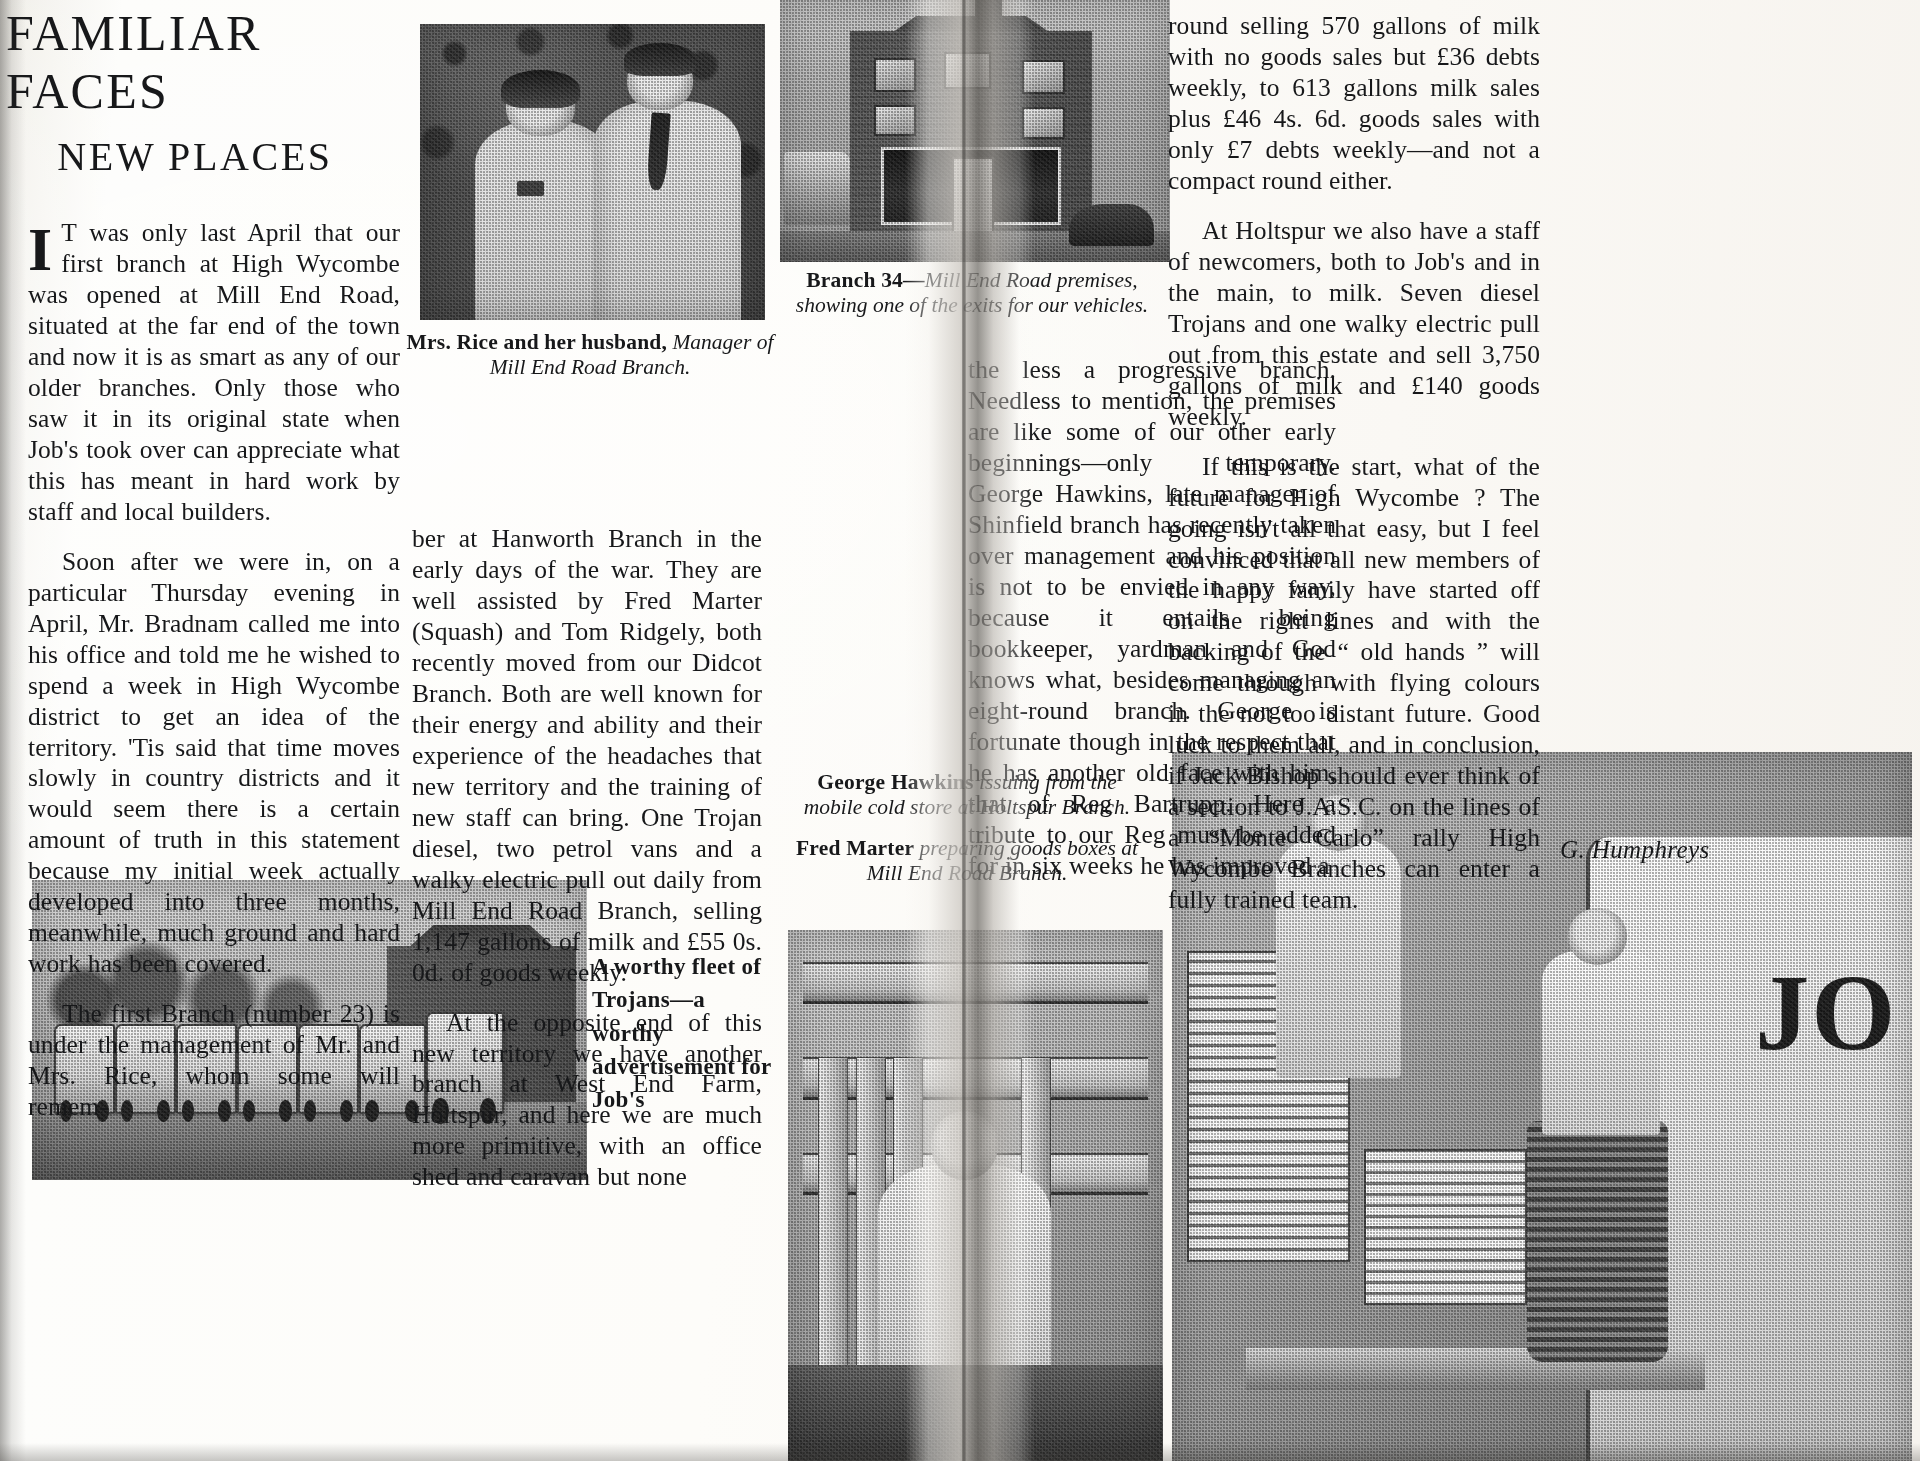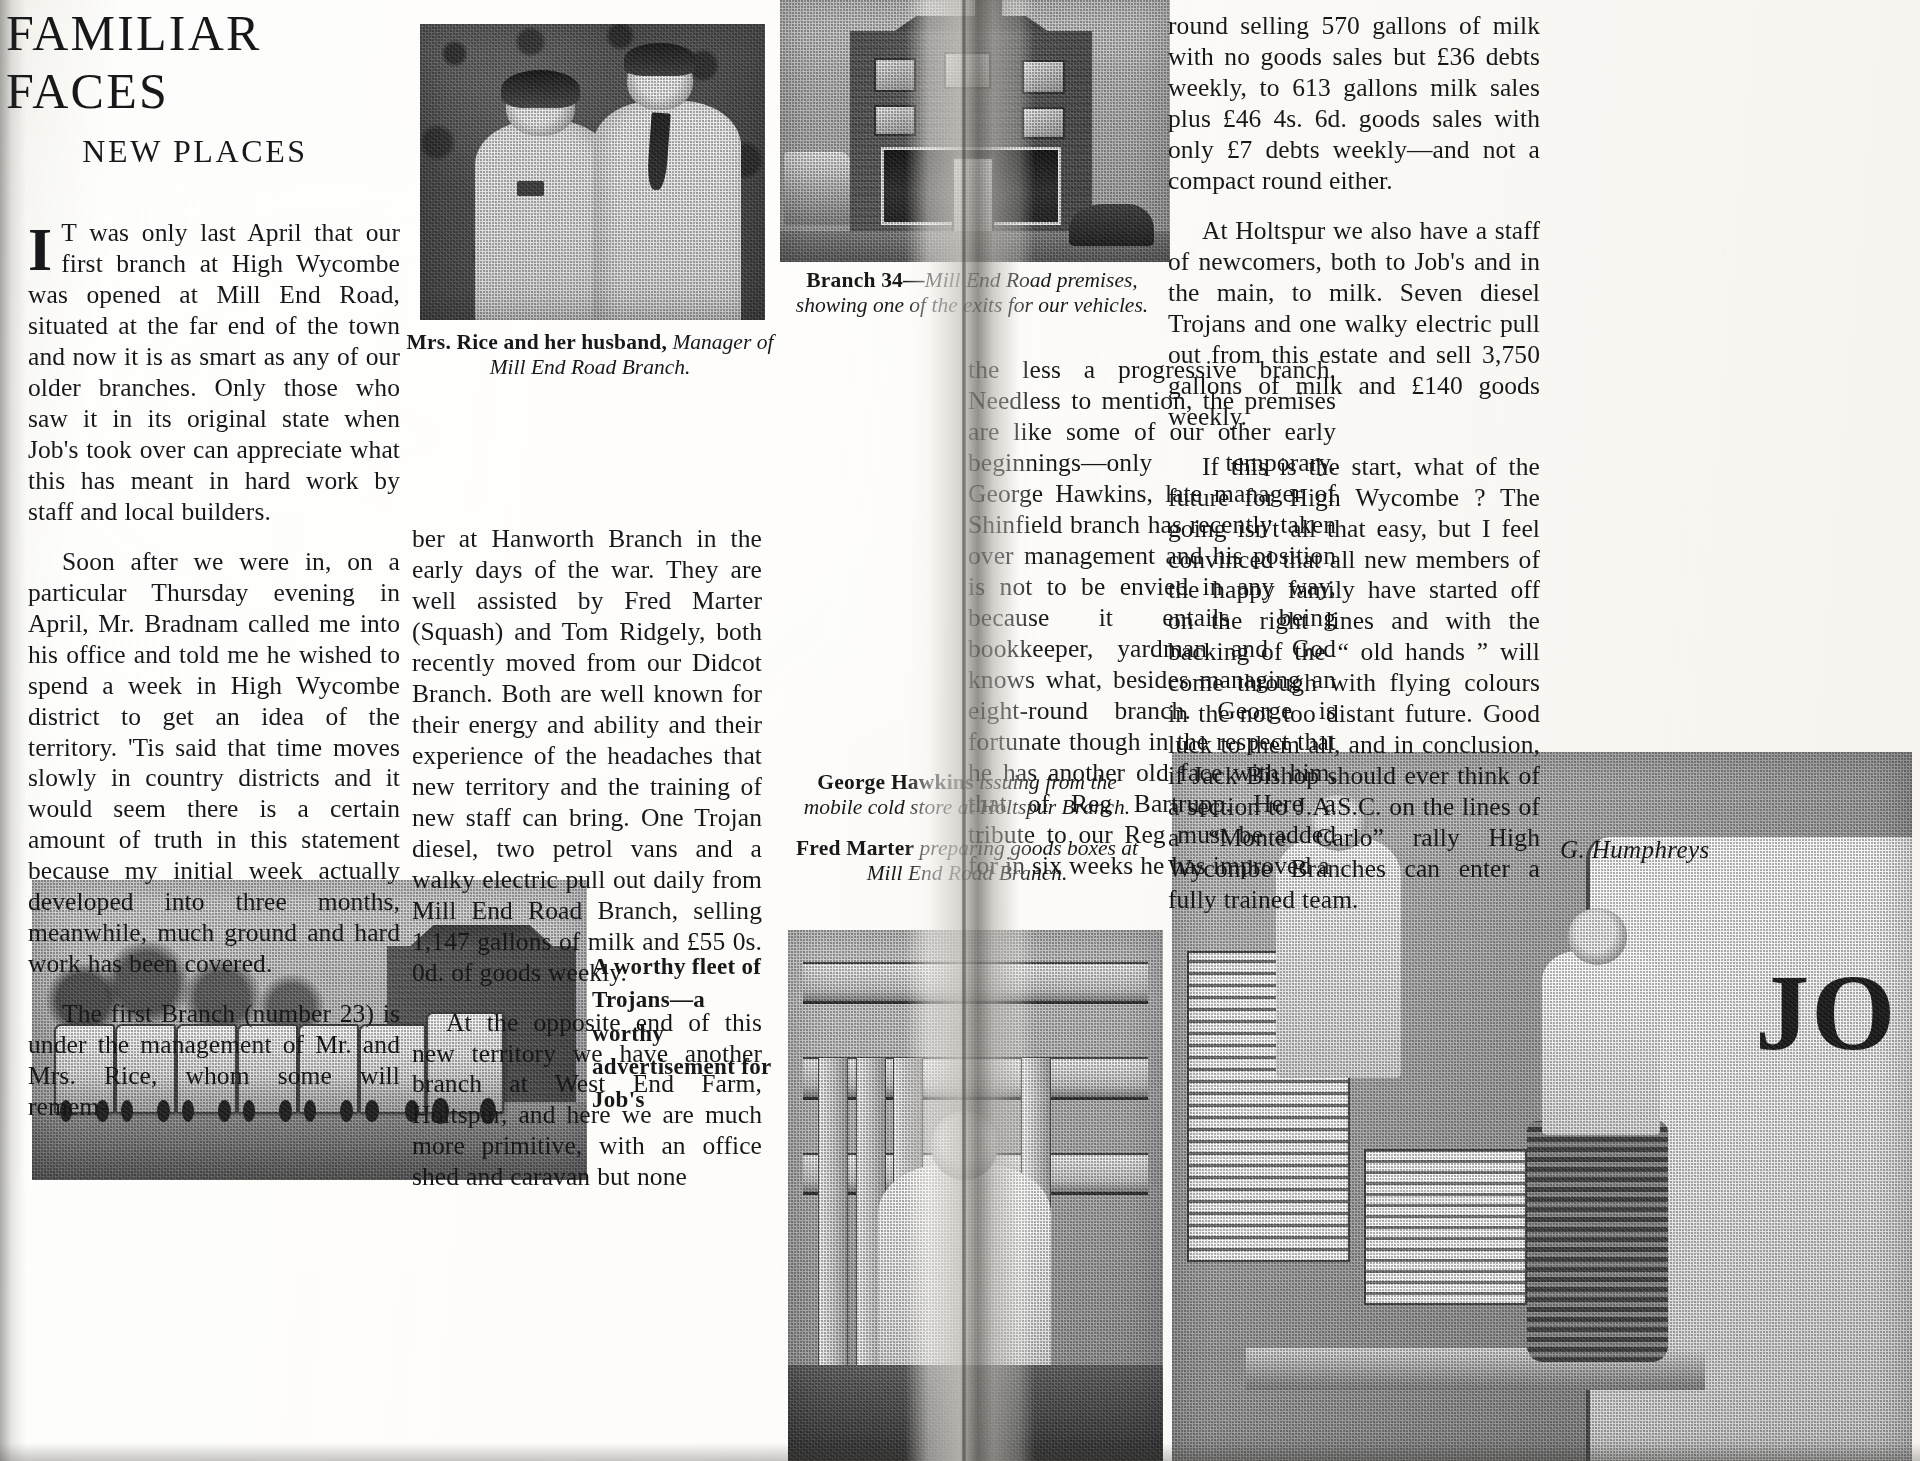--- a/index.html
+++ b/index.html
@@ -86,21 +86,21 @@
 
   
   #masthead { position:absolute; left:0; top:4px; width:400px; }
   .mast-l1 {
     font-size:50px; letter-spacing:2.2px;
     padding-left:6px;
     font-weight:400;
     font-family:"Liberation Serif", serif;
   }
   .mast-l2 { font-size:37px; text-align:center; padding-right:44px; margin-top:12px;}
-  .mast-l3 { font-size:32px; letter-spacing:2.6px; text-align:center; margin-top:13px; padding-right:10px;}
+  .mast-l3 { font-size:40px; letter-spacing:2.6px; text-align:center; margin-top:13px; padding-right:10px;}
 
   
   .caption {
     position:absolute;
     text-align:center;
     font-size:21.5px;
     line-height:1.17;
     font-style:italic;
   }
   .caption b { font-style:normal; font-weight:700; letter-spacing:.2px;}

